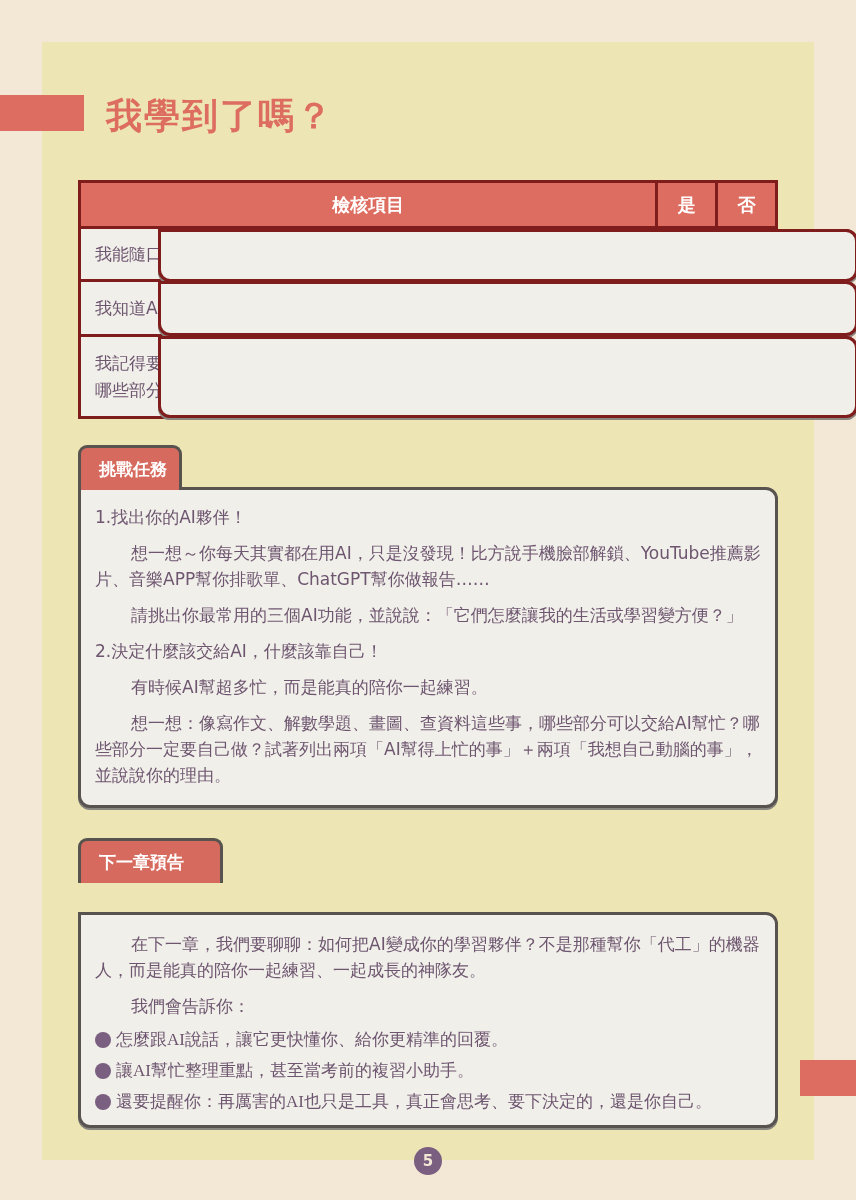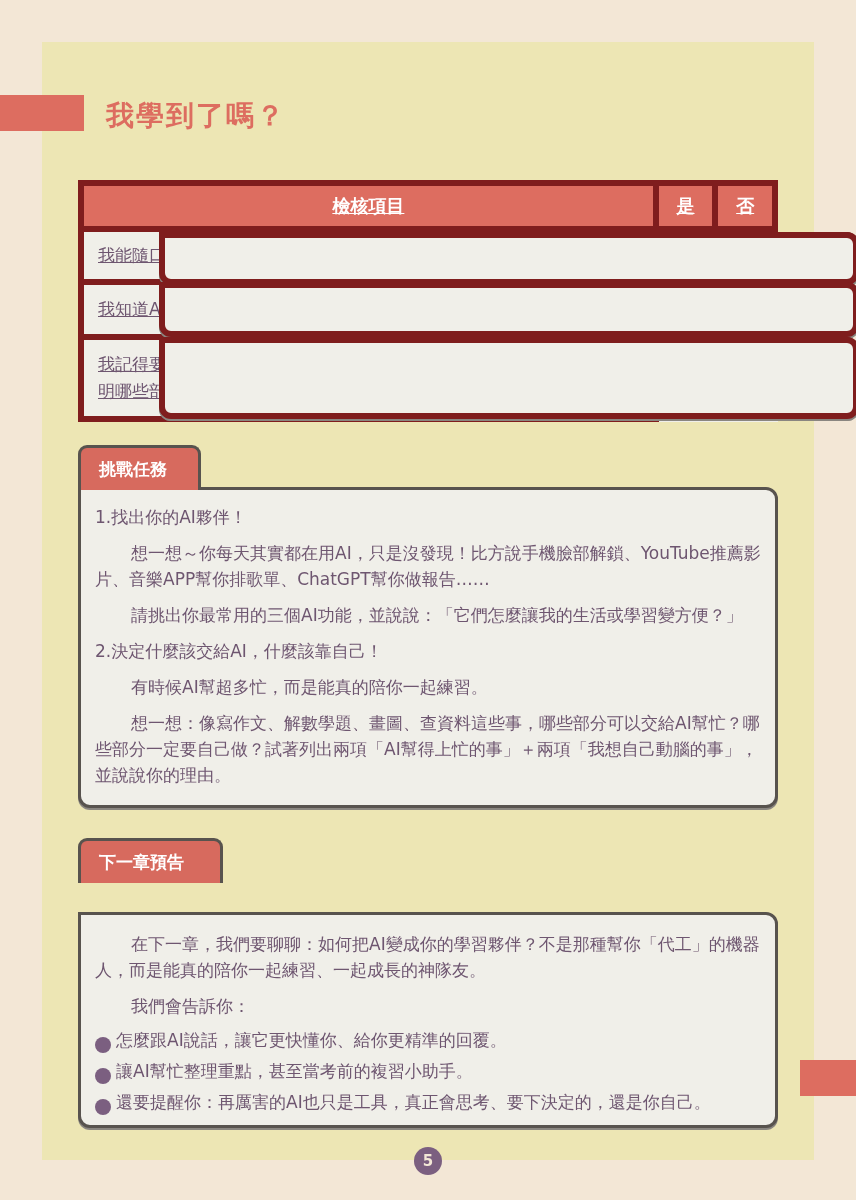--- a/index.html
+++ b/index.html
@@ -17,34 +17,33 @@
   .bar-left {
     position: absolute; left: 0; top: 95px; width: 84px; height: 36px;
     background: #dd6d60;
   }
   .bar-right {
     position: absolute; left: 800px; top: 1060px; width: 56px; height: 36px;
     background: #dd6d60;
   }
   .title {
     position: absolute; left: 106px; top: 88px;
-    font-size: 28px; font-weight: bold; color: #dd6d60;
+    font-size: 36px; font-weight: bold; color: #dd6d60;
     letter-spacing: 2px; line-height: 56px;
     font-family: "DejaVu Sans", sans-serif;
   }
   
   .checklist {
     position: absolute; left: 78px; top: 180px; width: 700px;
     border-collapse: collapse;
     border: 3px solid #58534e;
     background: #f0efe9;
   }
   .checklist th, .checklist td {
-    border: 6px solid #7f1d1d;
-    text-decoration: underline;
+    border: 3px solid #7f1d1d;
   }
   .checklist th {
     background: #dd6d60; color: #ffffff; height: 46px;
     font-size: 18px; font-weight: bold; text-align: center;
   }
   .checklist th.c-item { width: 580px; }
   .checklist th.c-yes, .checklist th.c-no { width: 60px; }
   .checklist td {
     font-size: 17px; line-height: 27px; color: #6e5670;
     padding: 10px 12px 10px 14px; vertical-align: middle;
@@ -70,21 +69,21 @@
     border: 3px solid #58534e;
     border-radius: 0 12px 12px 12px;
     box-shadow: 0 2px 0 #8a8680;
     padding: 14px 14px 10px 14px;
     font-size: 17px; line-height: 26px; color: #6e5670;
   }
   .box p { margin-bottom: 10px; }
   .box p.indent { text-indent: 36px; }
   .box p.tight { margin-bottom: 8px; }
   .bullet {
-    display: flex; align-items: flex-end; margin-bottom: 5px;
+    display: flex; align-items: flex-start; margin-bottom: 5px; font-family: Liberation Serif, serif;
   }
   .dot {
     width: 16px; height: 16px; border-radius: 50%;
     background: #7b5f80; margin: 5px 5px 0 0; flex: 0 0 16px;
   }
   .page-num {
     position: absolute; left: 414px; top: 1147px; width: 28px; height: 28px;
     border-radius: 50%; background: #7b5f80; color: #f3e7d6;
     font-size: 15px; font-weight: bold;
     display: flex; align-items: center; justify-content: center;
@@ -117,21 +116,21 @@
     <td class="box"></td>
   </tr>
   <tr class="r3">
     <td>我記得要「聰明用AI」：查證、不隨便上傳個資，交作業時也能清楚說明哪些部分運用到AI的協助。</td>
     <td class="box"></td>
     <td class="box"></td>
   </tr>
 </tbody>
   </table>
 
-<div class="tab" style="left:78px; top:445px; width:123px;">
+<div class="tab" style="left:78px; top:445px; width:104px;">
   <span>挑戰任務</span>
 </div>
 <div class="box" style="top:487px; height:321px;">
   <p>1.找出你的AI夥伴！</p>
   <p class="indent">想一想～你每天其實都在用AI，只是沒發現！比方說手機臉部解鎖、YouTube推薦影片、音樂APP幫你排歌單、ChatGPT幫你做報告……</p>
   <p class="indent">請挑出你最常用的三個AI功能，並說說：「它們怎麼讓我的生活或學習變方便？」</p>
   <p>2.決定什麼該交給AI，什麼該靠自己！</p>
   <p class="indent">有時候AI幫超多忙，而是能真的陪你一起練習。</p>
   <p class="indent">想一想：像寫作文、解數學題、畫圖、查資料這些事，哪些部分可以交給AI幫忙？哪些部分一定要自己做？試著列出兩項「AI幫得上忙的事」＋兩項「我想自己動腦的事」，並說說你的理由。</p>
 </div>

